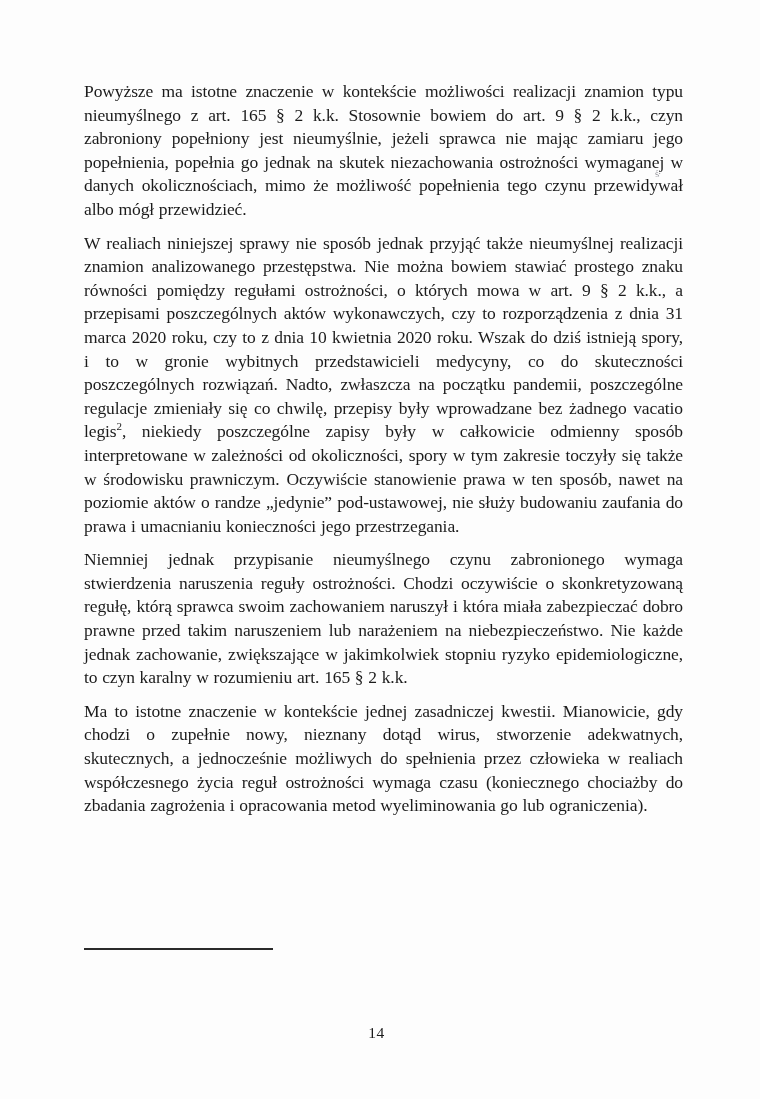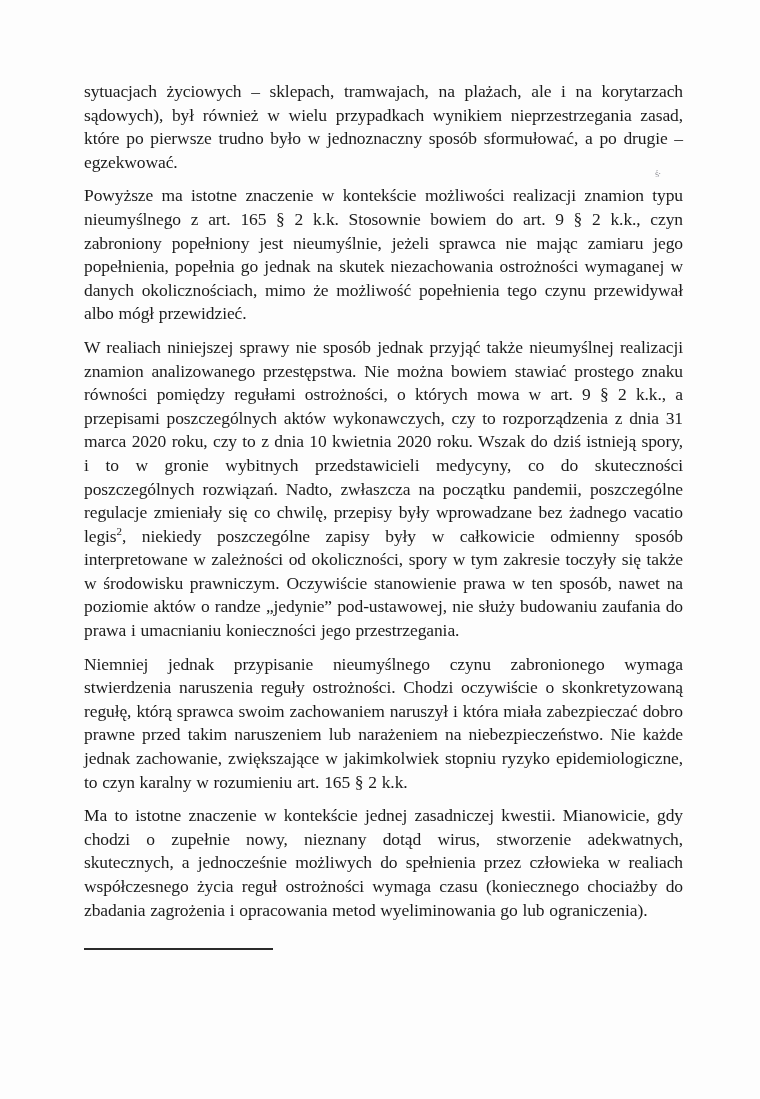--- a/index.html
+++ b/index.html
@@ -84,31 +84,31 @@
     font-size: 15.5px;
     letter-spacing: 0.5px;
   }
 </style>
 </head>
 <body>
 
 <div class="page">
 
   <div class="content">
-    <p>sytuacjach życiowych – sklepach, tramwajach, na plażach, ale i na korytarzach sądowych), był również w wielu przypadkach wynikiem nieprzestrzegania zasad, które po pierwsze trudno było w jednoznaczny sposób sformułować, a po drugie – egzekwować.</p>
 
     <p>Powyższe ma istotne znaczenie w kontekście możliwości realizacji znamion typu nieumyślnego z art. 165 § 2 k.k. Stosownie bowiem do art. 9 § 2 k.k., czyn zabroniony popełniony jest nieumyślnie, jeżeli sprawca nie mając zamiaru jego popełnienia, popełnia go jednak na skutek niezachowania ostrożności wymaganej w danych okolicznościach, mimo że możliwość popełnienia tego czynu przewidywał albo mógł przewidzieć.</p>
 
     <p><span>W realiach niniejszej sprawy nie sposób jednak przyjąć także nieumyślnej realizacji znamion analizowanego przestępstwa. Nie można bowiem stawiać prostego znaku równości pomiędzy regułami ostrożności, o których mowa w art. 9 § 2 k.k., a przepisami poszczególnych aktów wykonawczych, czy to rozporządzenia z dnia 31 marca 2020 roku, czy to z dnia 10 kwietnia 2020 roku. Wszak do dziś istnieją spory, i to w gronie wybitnych przedstawicieli medycyny, co do skuteczności poszczególnych rozwiązań. Nadto, zwłaszcza na początku pandemii, poszczególne regulacje zmieniały się co chwilę, przepisy były wprowadzane bez żadnego vacatio legis</span><sup class="fn-ref">2</sup><span>, niekiedy poszczególne zapisy były w całkowicie odmienny sposób interpretowane w zależności od okoliczności, spory w tym zakresie toczyły się także w środowisku prawniczym. Oczywiście stanowienie prawa w ten sposób, nawet na poziomie aktów o randze „jedynie” pod-ustawowej, nie służy budowaniu zaufania do prawa i umacnianiu konieczności jego przestrzegania.</span></p>
 
     <p>Niemniej jednak przypisanie nieumyślnego czynu zabronionego wymaga stwierdzenia naruszenia reguły ostrożności. Chodzi oczywiście o skonkretyzowaną regułę, którą sprawca swoim zachowaniem naruszył i która miała zabezpieczać dobro prawne przed takim naruszeniem lub narażeniem na niebezpieczeństwo. Nie każde jednak zachowanie, zwiększające w jakimkolwiek stopniu ryzyko epidemiologiczne, to czyn karalny w rozumieniu art. 165 § 2 k.k.</p>
 
     <p>Ma to istotne znaczenie w kontekście jednej zasadniczej kwestii. Mianowicie, gdy chodzi o zupełnie nowy, nieznany dotąd wirus, stworzenie adekwatnych, skutecznych, a jednocześnie możliwych do spełnienia przez człowieka w realiach współczesnego życia reguł ostrożności wymaga czasu (koniecznego chociażby do zbadania zagrożenia i opracowania metod wyeliminowania go lub ograniczenia).</p>
   </div>
 
   <div class="scan-artifact">ś·</div>
 
   <div class="footnote">
     <div class="fn-rule"></div>
   </div>
 
+  <div class="page-number">14</div>
 
 </div>
 
 </body></html>

